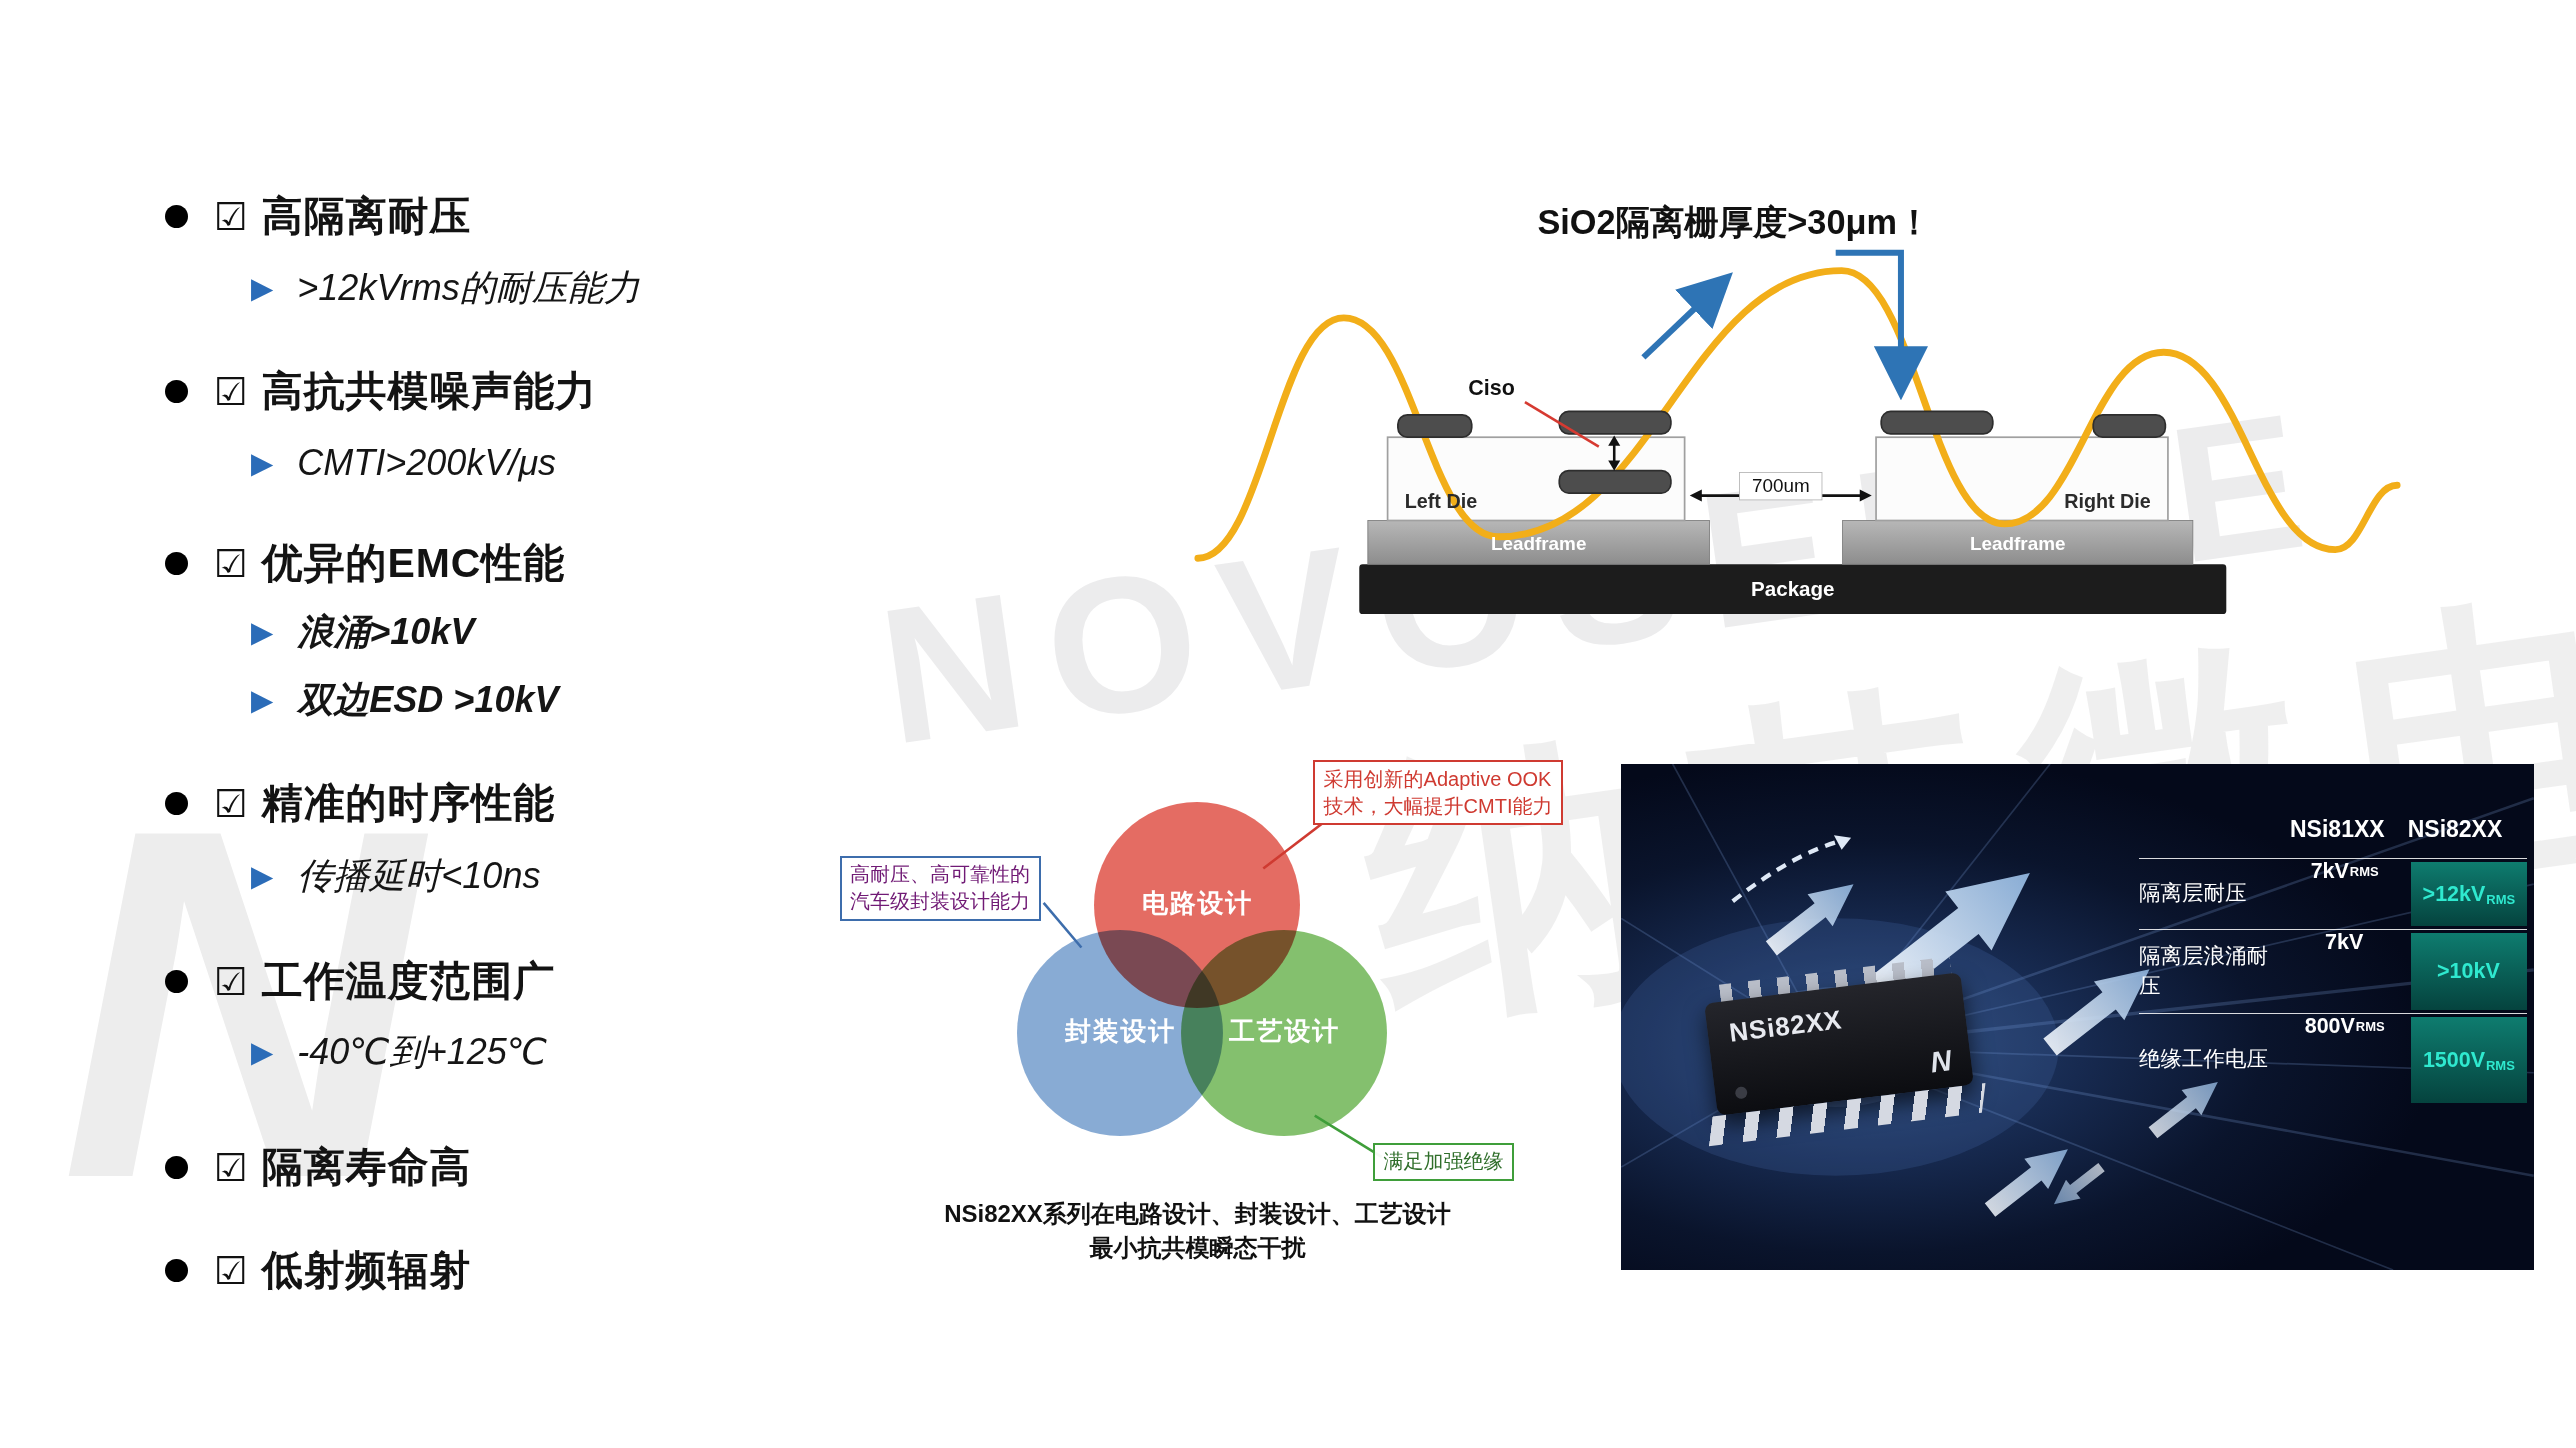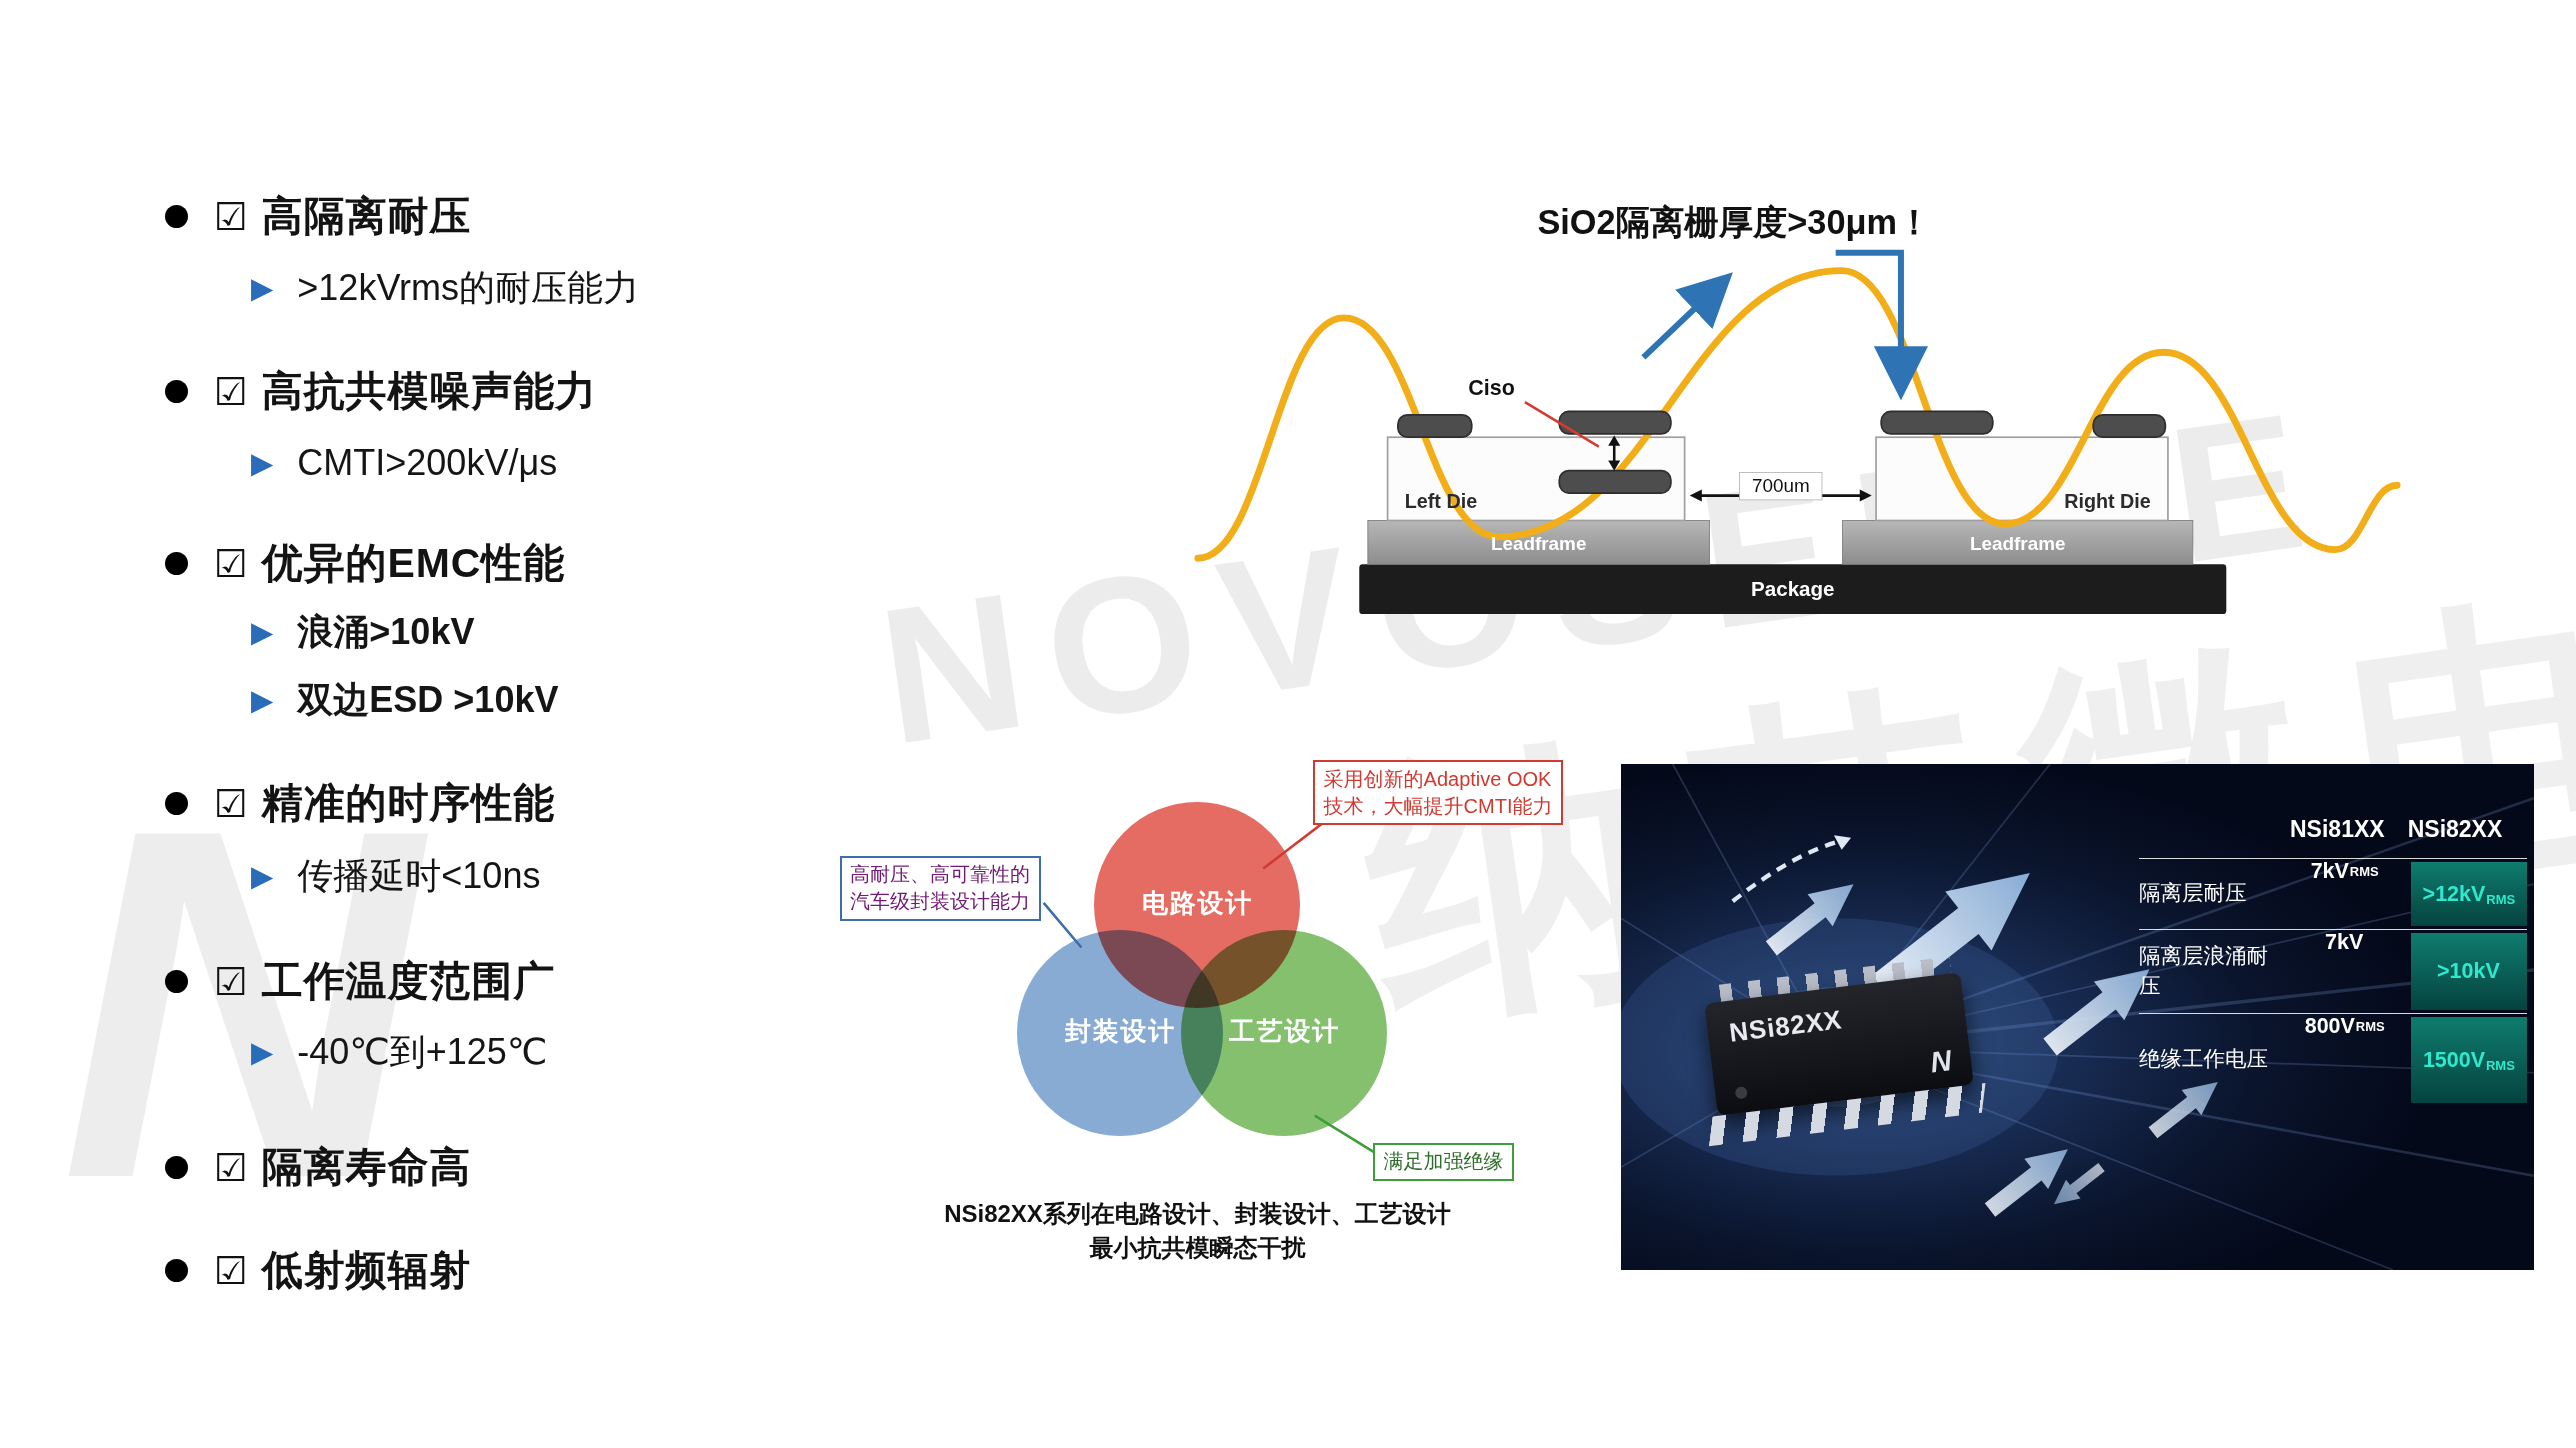--- a/index.html
+++ b/index.html
@@ -16,21 +16,21 @@
           color:rgba(120,120,126,0.12);transform:rotate(-8deg);transform-origin:left center;}
 
   
   .features{position:absolute;left:0;top:0;width:841px;height:1449px;z-index:2;}
   .ft{position:absolute;left:165px;display:flex;align-items:center;height:53px;}
   .ft .dot{width:23px;height:23px;border-radius:50%;background:#000;margin-right:26px;flex:none;}
   .ft .chk{font-size:38px;line-height:1;margin-right:13.7px;color:#111;}
   .ft .t{font-size:41px;font-weight:bold;letter-spacing:0.9px;color:#131313;}
   .fs{position:absolute;left:251px;display:flex;align-items:center;height:48px;}
   .fs .arr{color:#2b6cb8;font-size:29px;line-height:1;margin-right:24px;flex:none;}
-  .fs .st{font-size:36px;color:#151515;}
+  .fs .st{font-size:36px;color:#151515;font-style:italic;}
   .fs .st.b{font-weight:bold;}
 
   
   .pkg-svg{position:absolute;left:1185px;top:189px;width:1219px;height:481px;z-index:2;}
 
   
   .venn{position:absolute;left:824px;top:755px;width:755px;height:524px;z-index:2;}
   .vc{position:absolute;width:206px;height:206px;border-radius:50%;mix-blend-mode:multiply;}
   .vc-red{left:270px;top:47px;background:rgba(226,95,86,0.92);}
   .vc-blue{left:193px;top:175px;background:rgba(123,162,207,0.90);}

